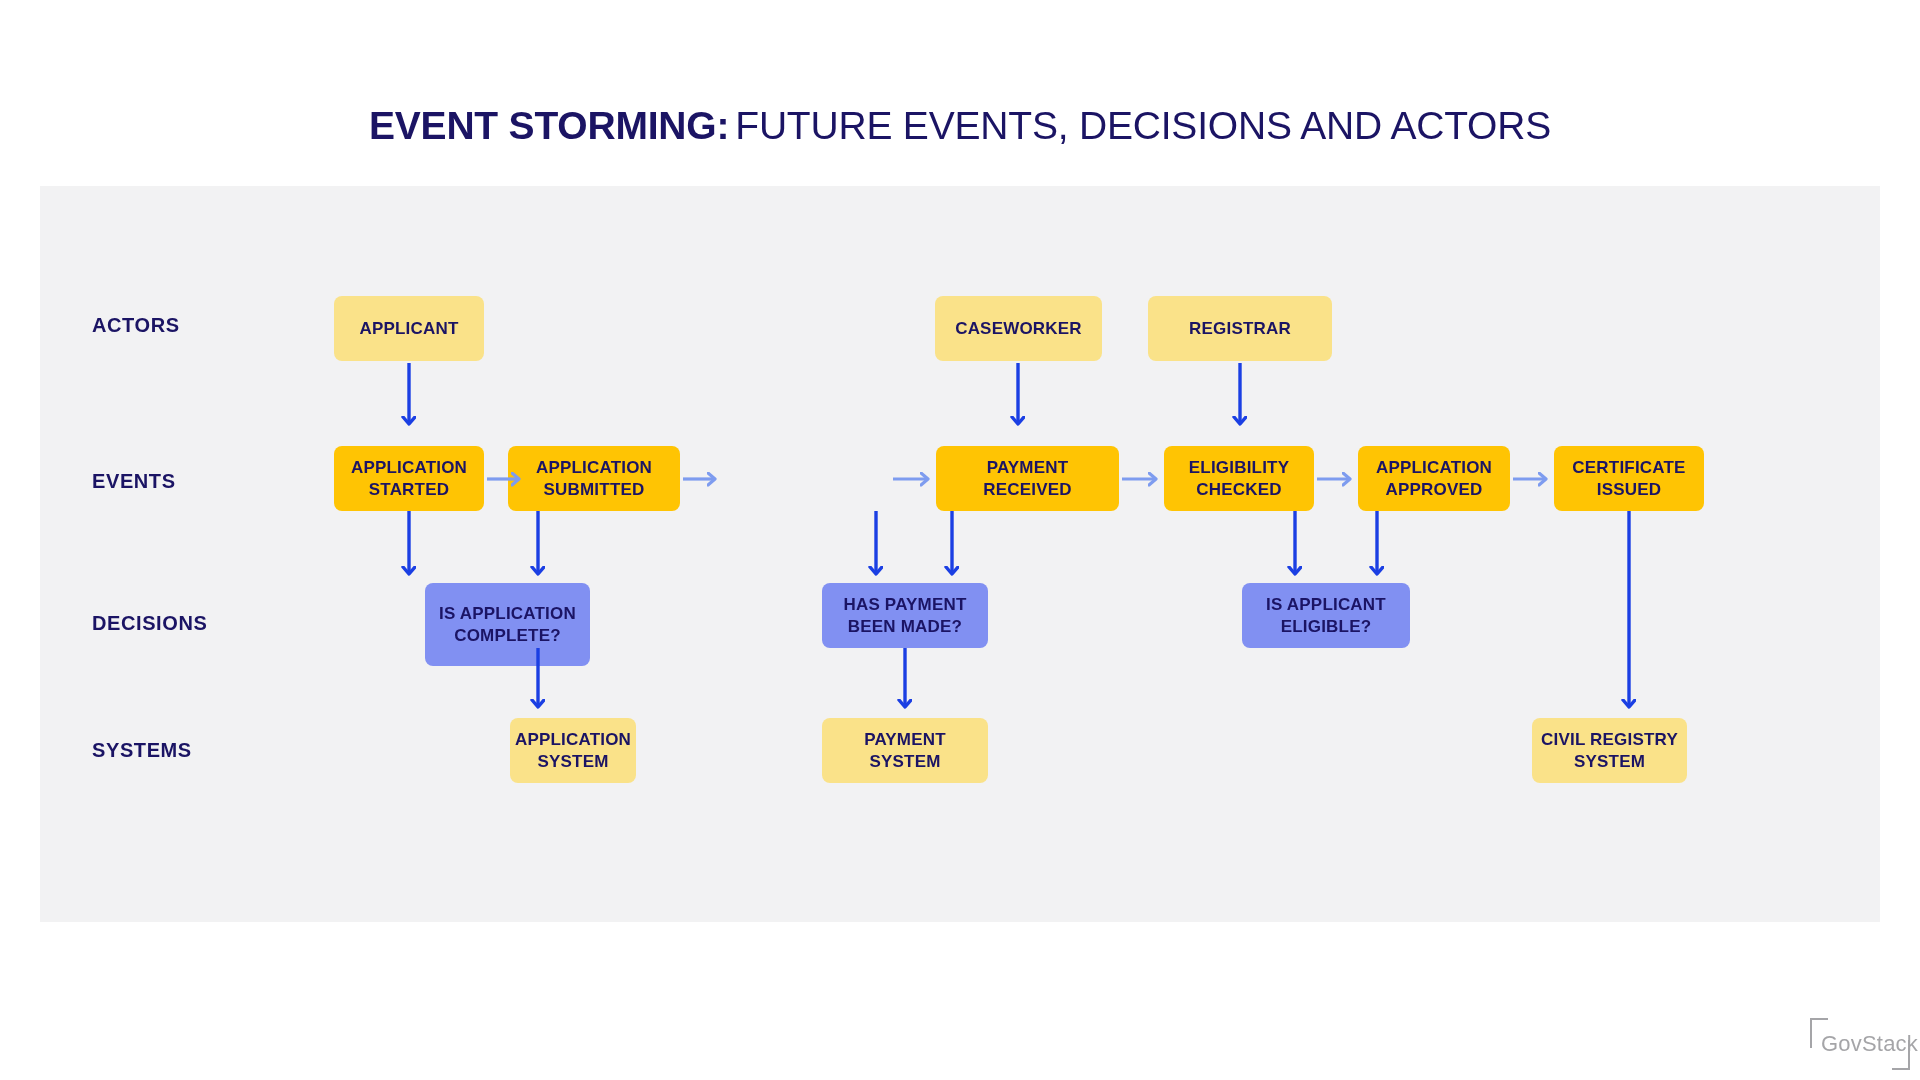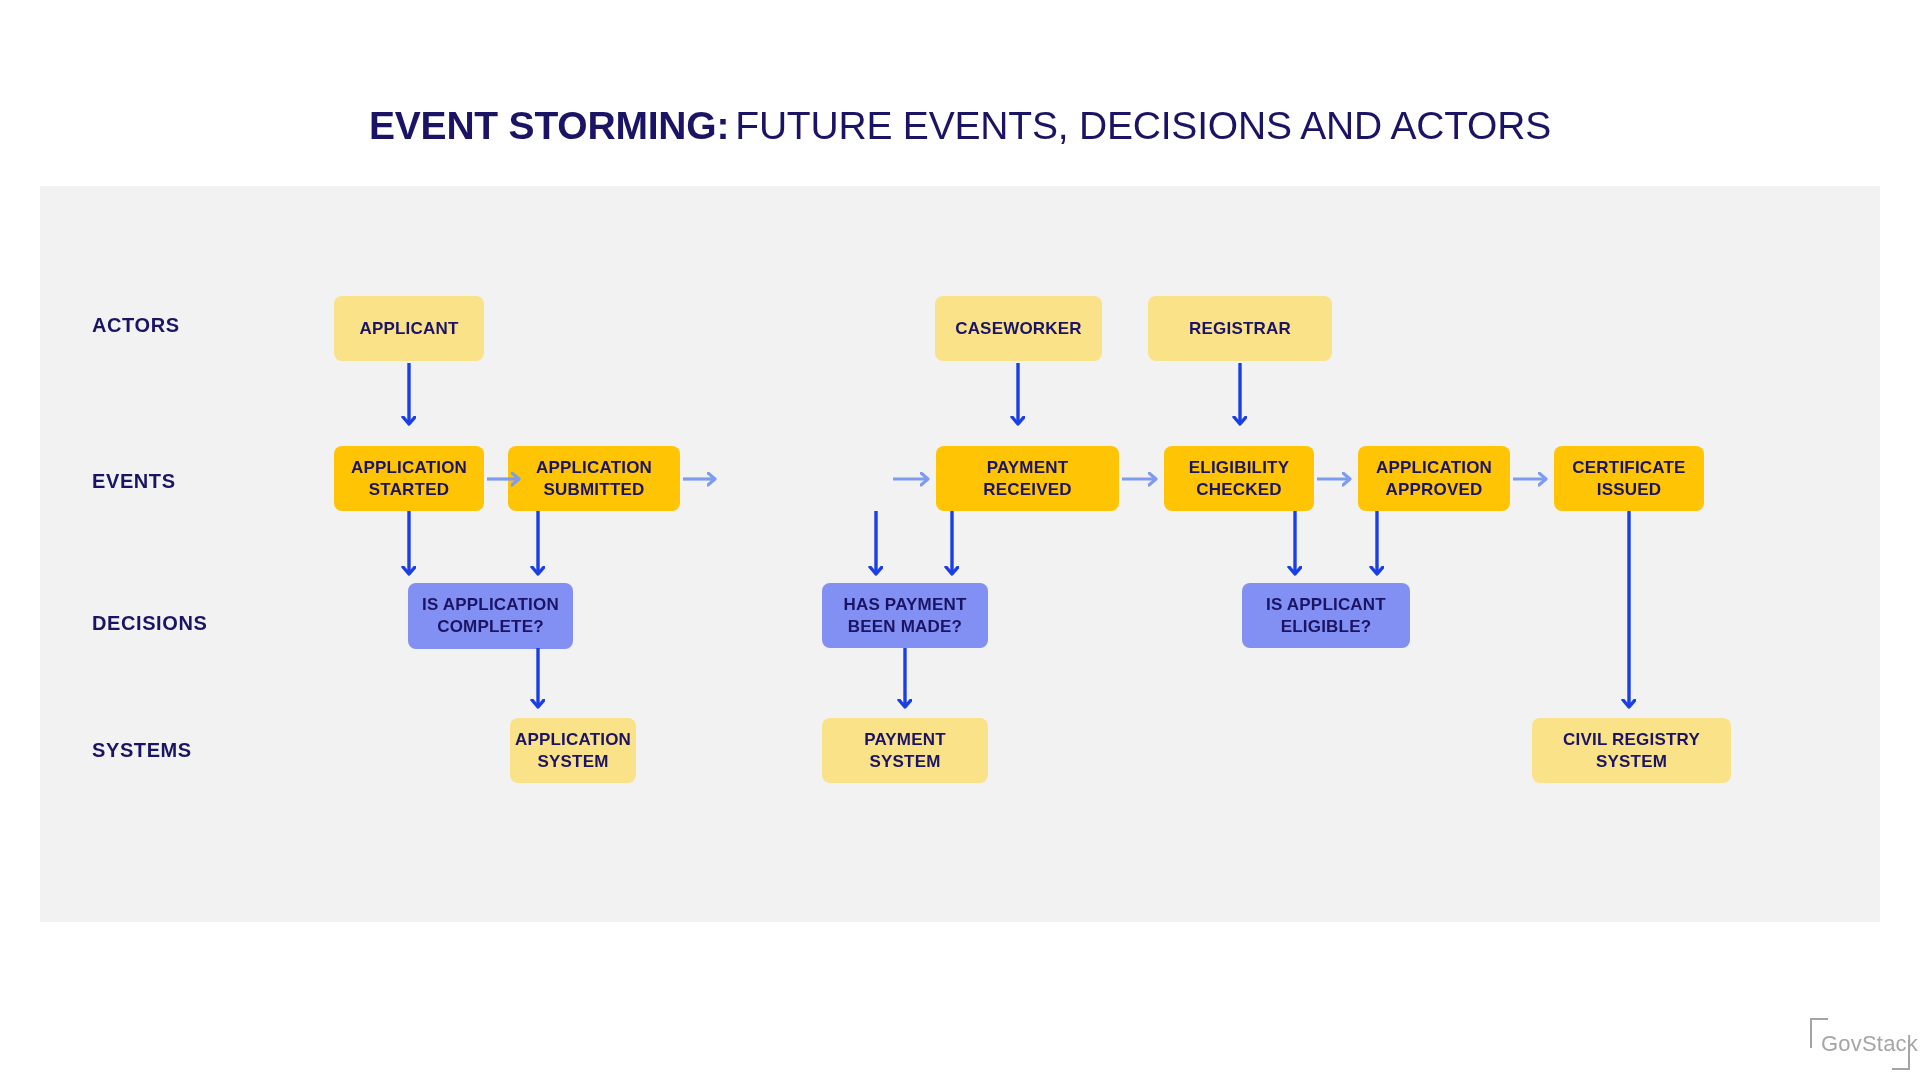--- a/index.html
+++ b/index.html
@@ -98,37 +98,37 @@
   <div class="node event" style="left:1164px;top:446px;width:150px;height:65px">
     <span class="node-label">ELIGIBILITY CHECKED</span>
   </div>
   <div class="node event" style="left:1358px;top:446px;width:152px;height:65px">
     <span class="node-label">APPLICATION APPROVED</span>
   </div>
   <div class="node event" style="left:1554px;top:446px;width:150px;height:65px">
     <span class="node-label">CERTIFICATE ISSUED</span>
   </div>
 
-  <div class="node decision" style="left:408px;top:583px;width:165px;height:66px">
+  <div class="node decision" style="left:425px;top:583px;width:165px;height:83px">
     <span class="node-label">IS APPLICATION COMPLETE?</span>
   </div>
   <div class="node decision" style="left:822px;top:583px;width:166px;height:65px">
     <span class="node-label">HAS PAYMENT BEEN MADE?</span>
   </div>
   <div class="node decision" style="left:1242px;top:583px;width:168px;height:65px">
     <span class="node-label">IS APPLICANT ELIGIBLE?</span>
   </div>
 
   <div class="node system" style="left:510px;top:718px;width:126px;height:65px">
     <span class="node-label">APPLICATION SYSTEM</span>
   </div>
   <div class="node system" style="left:822px;top:718px;width:166px;height:65px">
     <span class="node-label">PAYMENT SYSTEM</span>
   </div>
-  <div class="node system" style="left:1532px;top:718px;width:199px;height:65px">
+  <div class="node system" style="left:1532px;top:718px;width:155px;height:65px">
     <span class="node-label">CIVIL REGISTRY SYSTEM</span>
   </div>
 
   <svg class="arrows" viewBox="0 0 1920 1080" xmlns="http://www.w3.org/2000/svg">
     <defs>
       <marker id="headDark" markerUnits="userSpaceOnUse" markerWidth="20" markerHeight="20" refX="8" refY="7" orient="auto">
         <path d="M1,1 L8,7 L1,13" fill="none" stroke="#1B3FE3" stroke-width="3.4" stroke-linecap="round" stroke-linejoin="round"></path>
       </marker>
       <marker id="headLight" markerUnits="userSpaceOnUse" markerWidth="20" markerHeight="20" refX="8" refY="7" orient="auto">
         <path d="M1,1 L8,7 L1,13" fill="none" stroke="#7E9CEF" stroke-width="3.2" stroke-linecap="round" stroke-linejoin="round"></path>

